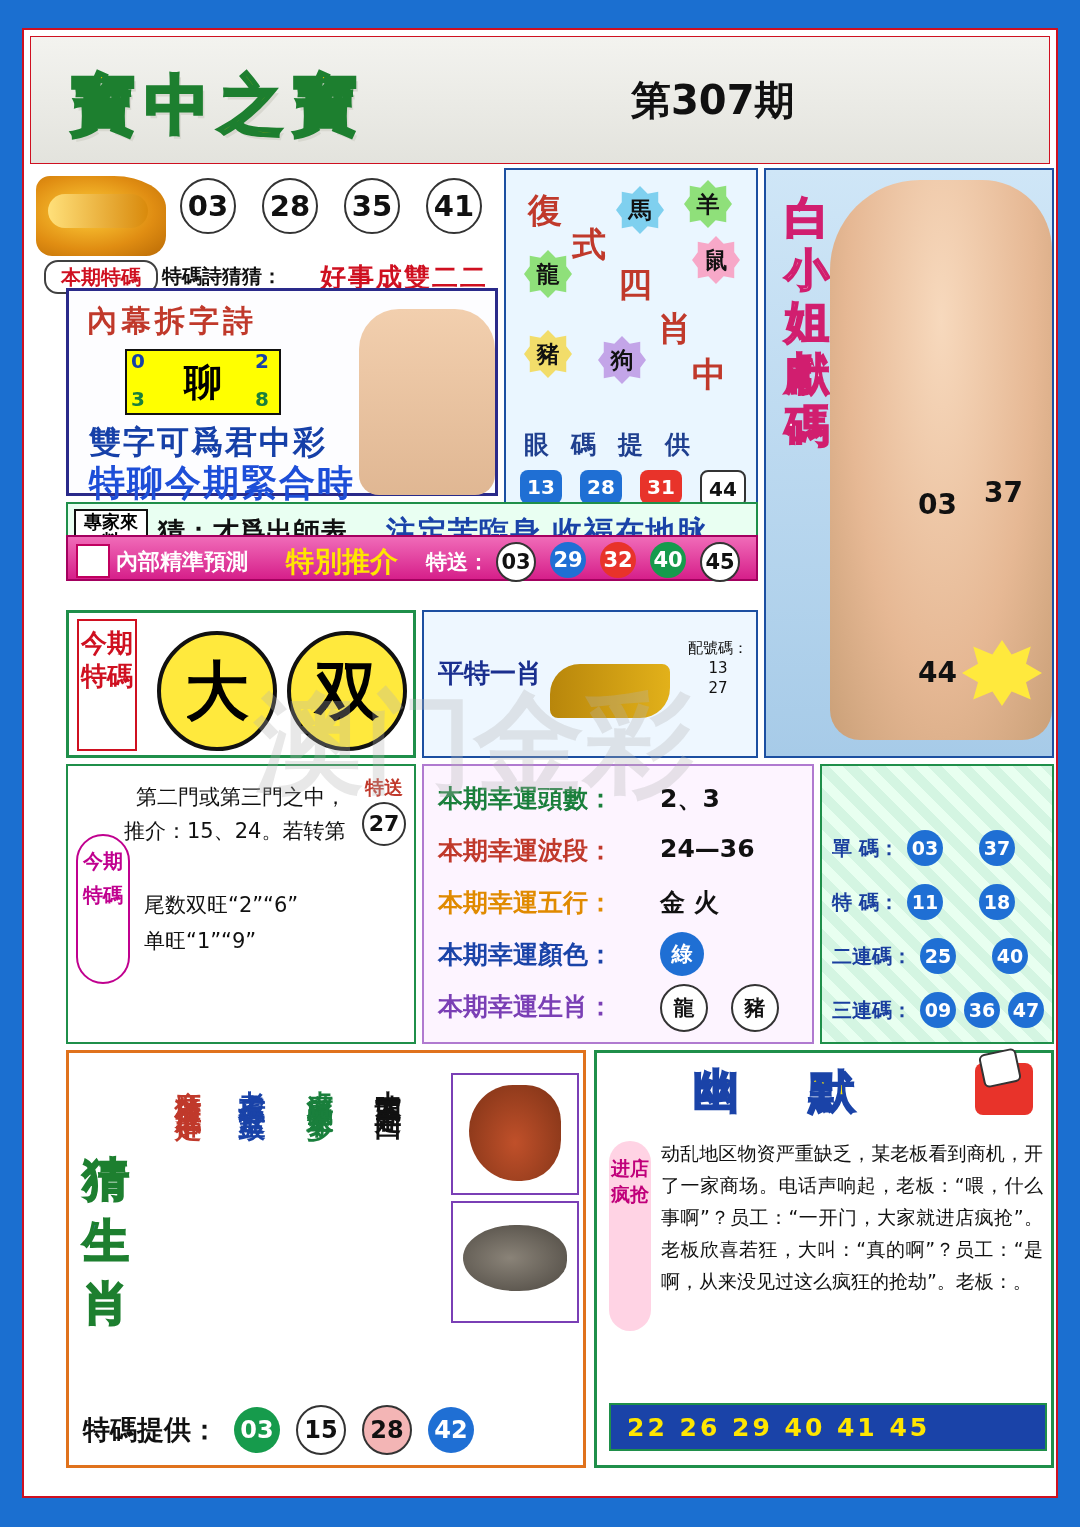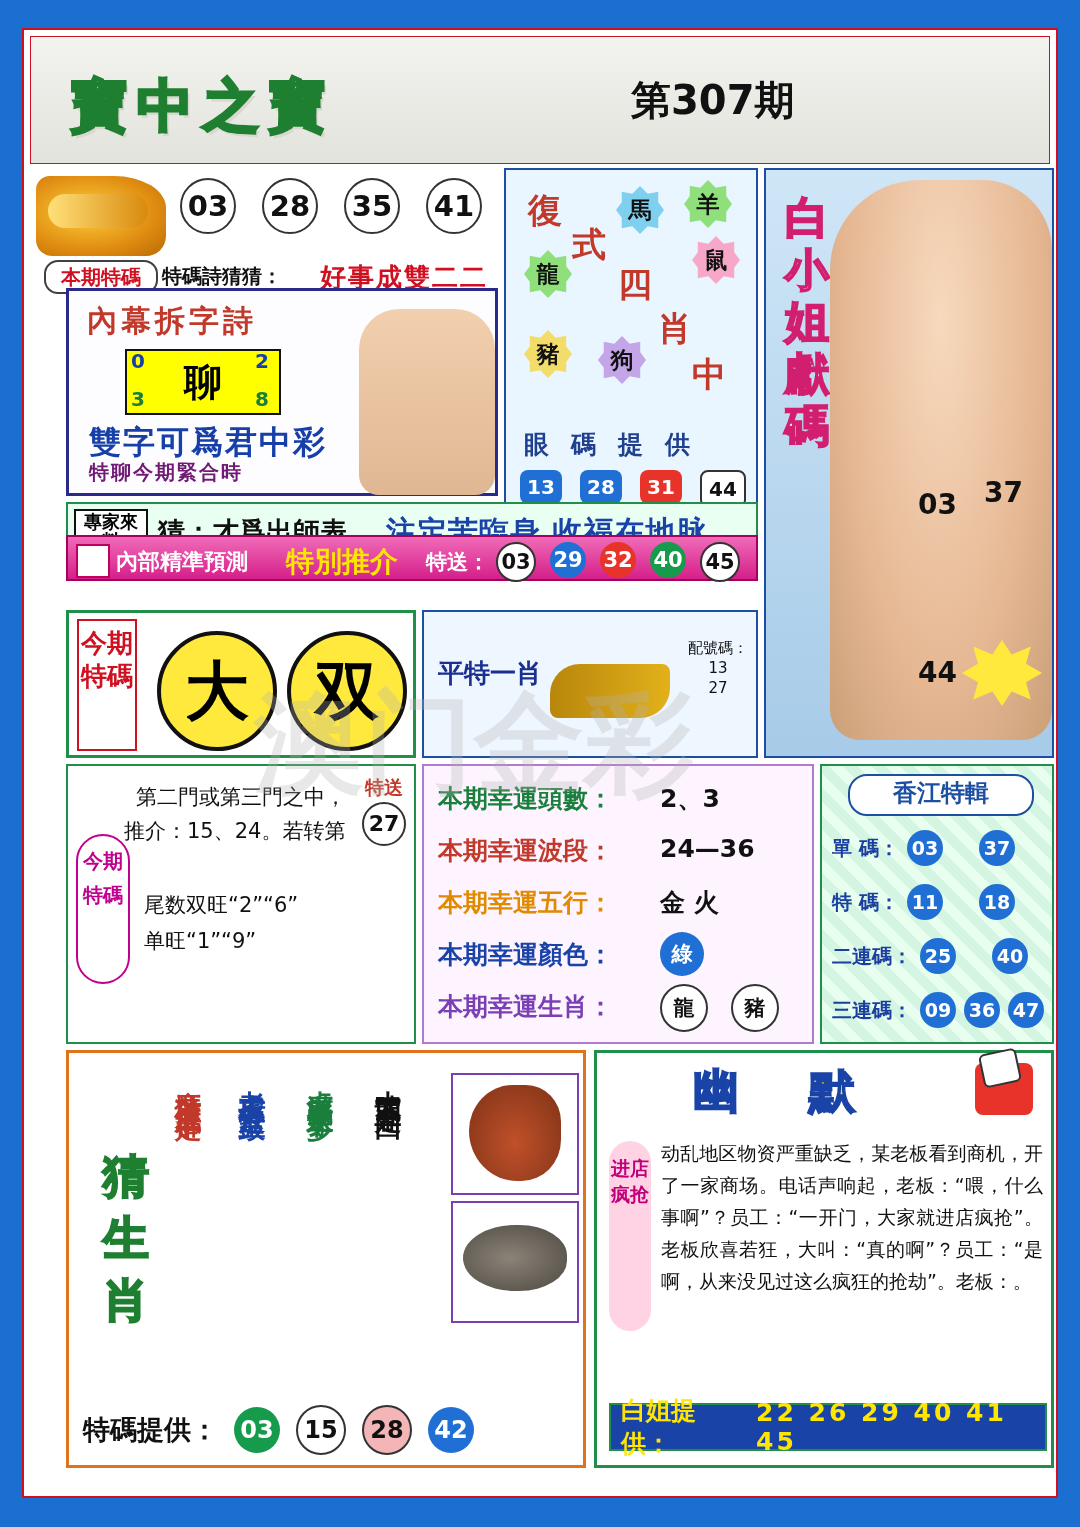--- a/index.html
+++ b/index.html
@@ -11,21 +11,21 @@
   }
   .page{
     position:absolute;left:22px;top:28px;width:1036px;height:1470px;
     background:#ffffff;border:2px solid #cf1020;box-sizing:border-box;
   }
   
   .header{position:absolute;left:6px;top:6px;width:1020px;height:128px;
       background:linear-gradient(#f3f3ef,#e3e3dd);border:1px solid #cf1020;box-sizing:border-box;}
   .logo{position:absolute;left:40px;top:18px;width:440px;height:100px;
       font-family:"DejaVu Serif","Liberation Serif",serif;
-      font-size:56px;font-weight:bold;letter-spacing:10px;
+      font-size:64px;font-weight:bold;letter-spacing:10px;
       color:#e8c200;
       -webkit-text-stroke:3px #1d7f2f;
       text-shadow:3px 4px 0 #d8d8d0;
       line-height:100px;white-space:nowrap;}
   .issue{position:absolute;left:600px;top:36px;font-size:40px;font-weight:bold;color:#111;
       font-family:"DejaVu Sans","Liberation Sans",sans-serif;}
   
   .box{position:absolute;box-sizing:border-box;}
   .ball{display:inline-flex;align-items:center;justify-content:center;
       border-radius:50%;color:#fff;font-weight:bold;}
@@ -51,21 +51,21 @@
   
   .chaizi{left:42px;top:258px;width:432px;height:208px;border:3px solid #2a2a8a;background:#fdfdff;}
   .chaizi .title{position:absolute;left:18px;top:10px;font-size:30px;font-weight:bold;color:#c0392b;
       font-family:"DejaVu Serif","Liberation Serif",serif;letter-spacing:4px;}
   .chaizi .cbox{position:absolute;left:56px;top:58px;width:152px;height:62px;background:#ffff00;
       border:2px solid #111;display:flex;align-items:center;justify-content:center;
       font-size:38px;font-weight:bold;}
   .chaizi .cn{position:absolute;font-size:20px;font-weight:bold;}
   .chaizi .line1{position:absolute;left:20px;top:130px;font-size:32px;font-weight:bold;color:#1640a8;
       font-family:"DejaVu Serif","Liberation Serif",serif;letter-spacing:2px;}
-  .chaizi .line2{position:absolute;left:20px;top:168px;font-size:20px;font-weight:bold;color:#701a75;
+  .chaizi .line2{position:absolute;left:20px;top:168px;font-size:36px;font-weight:bold;color:#1d4ed8;
       font-family:"DejaVu Serif","Liberation Serif",serif;letter-spacing:2px;}
   .girl1{position:absolute;left:290px;top:18px;width:136px;height:186px;
       background:linear-gradient(#f2cfae,#e0b793);border-radius:40px 40px 20px 20px;}
   
   .fushi{left:480px;top:138px;width:254px;height:388px;border:2px solid #1c4fa1;background:#eaf6ff;}
   .petal{position:absolute;width:48px;height:48px;display:flex;align-items:center;justify-content:center;
       font-size:23px;font-weight:bold;color:#111;
       clip-path:polygon(50% 0,66% 16%,88% 12%,88% 34%,100% 50%,88% 66%,88% 88%,66% 84%,50% 100%,34% 84%,12% 88%,12% 66%,0 50%,12% 34%,12% 12%,34% 16%);}
   .fushi .big{position:absolute;font-size:34px;font-weight:bold;
       font-family:"DejaVu Serif","Liberation Serif",serif;}
@@ -129,22 +129,22 @@
   
   .xj{left:796px;top:734px;width:234px;height:280px;border:2px solid #1f8f4a;
       background:repeating-linear-gradient(45deg,#e8fff0 0 10px,#d4f5e2 10px 20px);}
   .xj .title{position:absolute;left:26px;top:8px;width:182px;height:38px;border:2px solid #1c4fa1;border-radius:19px;
       background:#fff;color:#1c4fa1;font-size:24px;font-weight:bold;text-align:center;line-height:34px;}
   .xj .r{position:absolute;left:10px;display:flex;align-items:center;gap:8px;font-size:20px;font-weight:bold;color:#1a3f9f;}
   .xj .r .ball{width:36px;height:36px;font-size:19px;}
   
   .caisx{left:42px;top:1020px;width:520px;height:418px;border:3px solid #e0721c;background:#fff;}
   .caisx .ttl{position:absolute;left:14px;top:96px;width:66px;font-size:46px;font-weight:bold;color:#3b82f6;
-      -webkit-text-stroke:2px #1d7f2f;line-height:62px;text-align:right;
-      font-family:Liberation Mono, monospace;}
+      -webkit-text-stroke:2px #1d7f2f;line-height:62px;text-align:left;
+      font-family:Liberation Serif, serif;}
   .vcol{position:absolute;top:16px;width:40px;font-size:27px;font-weight:bold;color:#111;
       writing-mode:vertical-rl;text-orientation:upright;line-height:42px;letter-spacing:4px;
       font-family:"DejaVu Serif","Liberation Serif",serif;}
   .caisx .pic{position:absolute;left:382px;width:124px;height:118px;border:2px solid #7a3fb5;background:#fff;}
   .rooster{position:absolute;left:16px;top:10px;width:92px;height:96px;
       background:radial-gradient(ellipse at 50% 60%,#c0502a,#7d3216);border-radius:50% 40% 45% 55%;}
   .mouse{position:absolute;left:10px;top:22px;width:104px;height:66px;
       background:radial-gradient(ellipse at 45% 50%,#8a8378,#4d4841);border-radius:50% 46% 46% 50%;}
   .caisx .foot{position:absolute;left:14px;top:352px;display:flex;align-items:center;gap:16px;}
   .caisx .foot .l{font-size:27px;font-weight:bold;color:#111;}
@@ -294,21 +294,20 @@
       <span class="chip" style="background:#1f6fd4;">綠</span>
     </div>
     <div class="row" style="top:224px;color:#7a3fb5;">本期幸運生肖：</div>
     <div class="val" style="top:218px;">
       <span class="chip" style="background:#fff;color:#111;border:2px solid #333;">龍</span>
       <span class="chip" style="background:#fff;color:#111;border:2px solid #333;margin-left:14px;">豬</span>
     </div>
   </div>
 
   <div class="box xj">
-    <div class="title">香江特輯</div>
     <div class="r" style="top:64px;">
       <span>單  碼：</span>
       <span class="ball blue">03</span>
       <span class="ball blue" style="margin-left:28px;">37</span>
     </div>
     <div class="r" style="top:118px;">
       <span>特  碼：</span>
       <span class="ball blue">11</span>
       <span class="ball blue" style="margin-left:28px;">18</span>
     </div>
@@ -345,19 +344,18 @@
       <span class="ball blue">42</span>
     </div>
   </div>
 
   <div class="box humor">
     <div class="h">幽默</div>
     <div class="dice"></div>
     <div class="pill">进店疯抢</div>
     <div class="body">动乱地区物资严重缺乏，某老板看到商机，开了一家商场。电话声响起，老板：“喂，什么事啊”？员工：“一开门，大家就进店疯抢”。老板欣喜若狂，大叫：“真的啊”？员工：“是啊，从来没见过这么疯狂的抢劫”。老板：。</div>
     <div class="bai">
-      <span class="l">白姐提供：</span>
       <span class="n">22 26 29 40 41 45</span>
     </div>
   </div>
 
   <div class="wm">澳门金彩</div>
 </div>
 
 </body></html>

